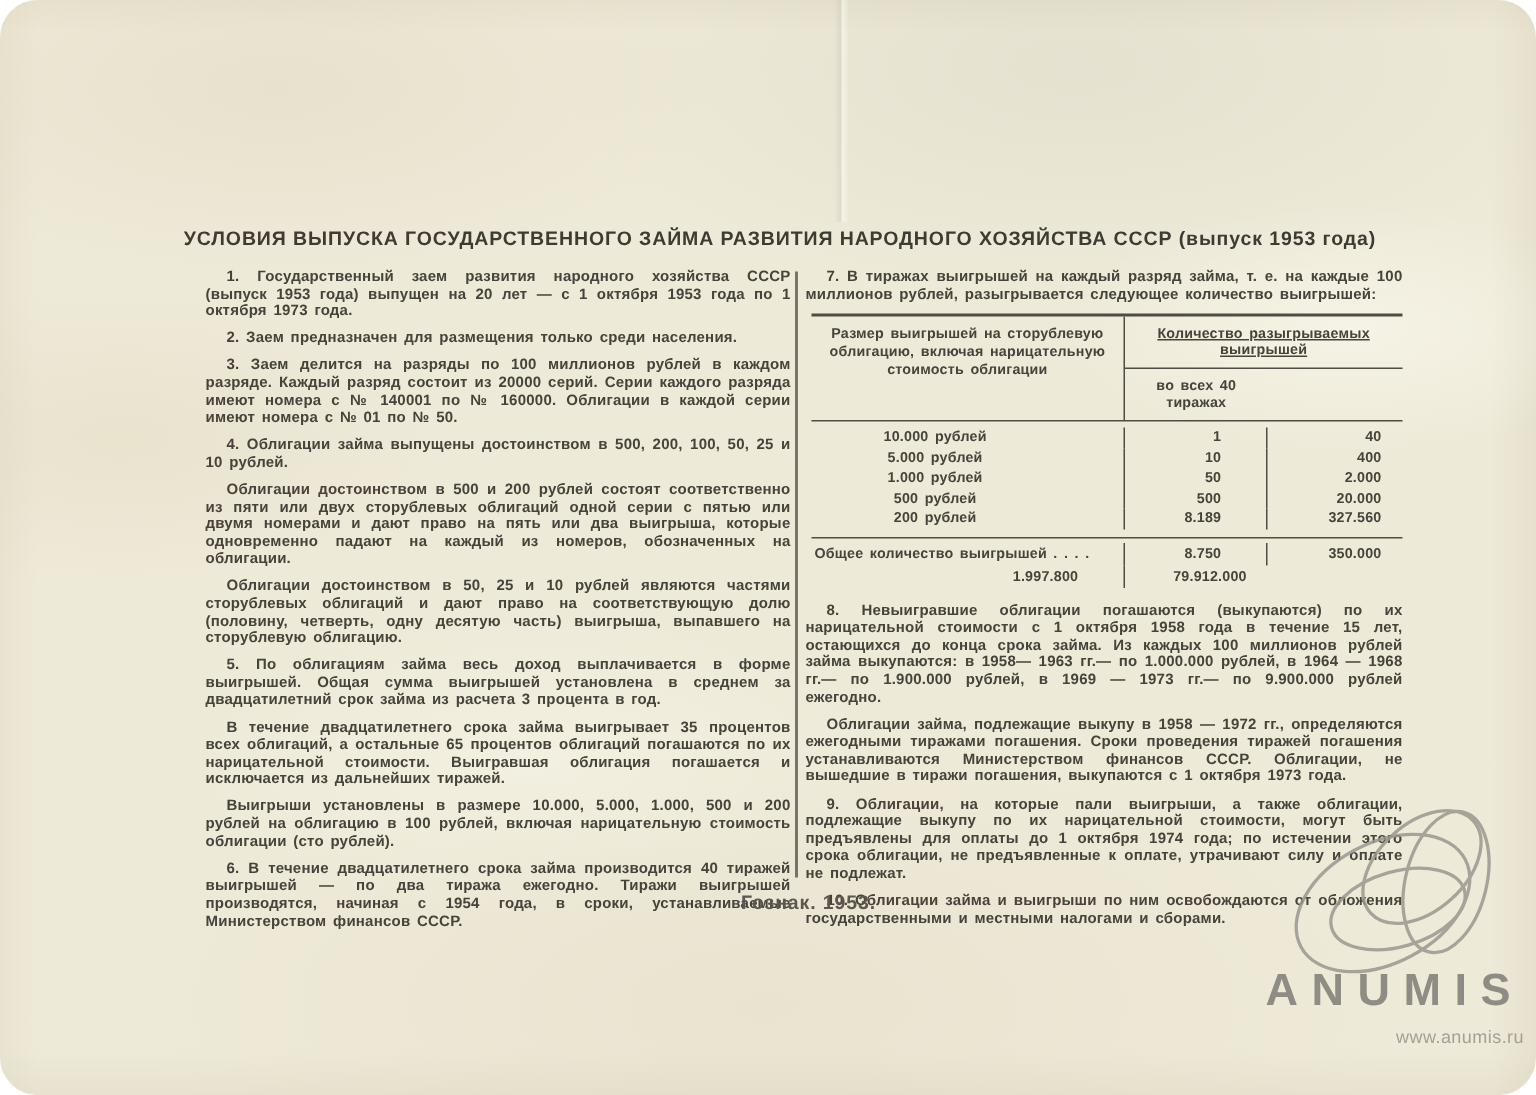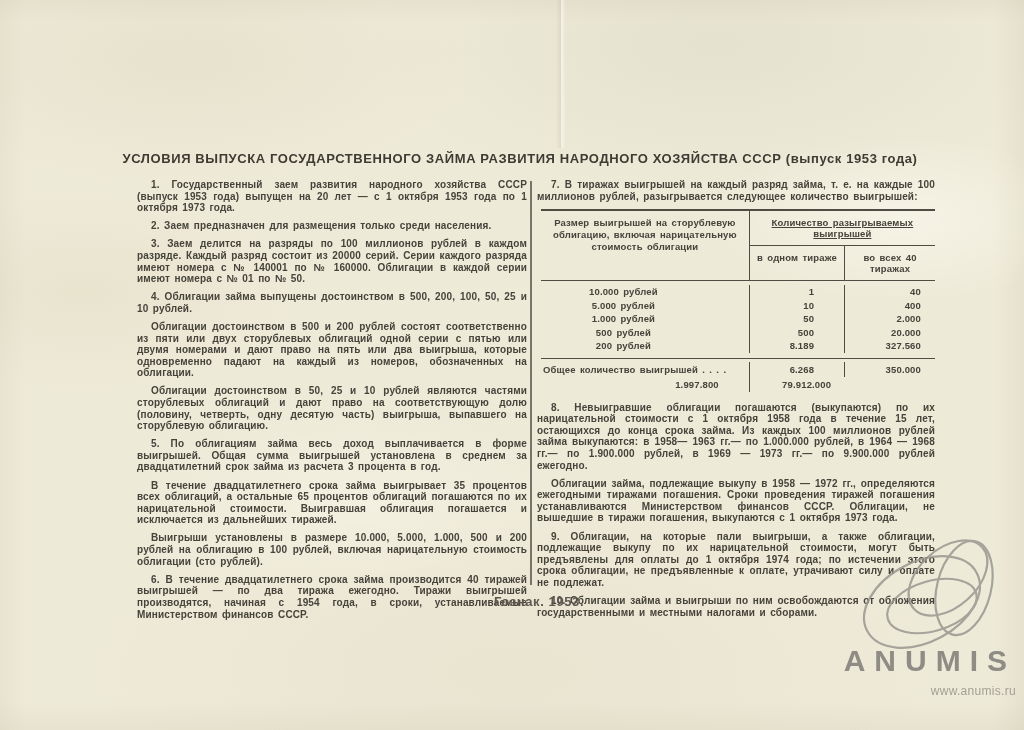--- a/index.html
+++ b/index.html
@@ -13,20 +13,21 @@
     background:
       radial-gradient(420px 180px at 18% 8%, rgba(205,195,160,.20), rgba(0,0,0,0) 70%),
       radial-gradient(500px 220px at 70% 6%, rgba(150,150,135,.10), rgba(0,0,0,0) 70%),
       radial-gradient(300px 140px at 8% 40%, rgba(210,198,160,.18), rgba(0,0,0,0) 70%),
       radial-gradient(600px 260px at 50% 92%, rgba(208,198,165,.16), rgba(0,0,0,0) 70%),
       radial-gradient(280px 120px at 88% 30%, rgba(255,255,248,.45), rgba(0,0,0,0) 70%),
       radial-gradient(340px 150px at 35% 70%, rgba(255,255,246,.30), rgba(0,0,0,0) 70%),
       linear-gradient(90deg, rgba(180,170,140,.10) 0, rgba(0,0,0,0) 2.5%, rgba(0,0,0,0) 97%, rgba(180,170,140,.14) 100%),
       linear-gradient(180deg, rgba(185,175,145,.12) 0, rgba(0,0,0,0) 3%, rgba(0,0,0,0) 96%, rgba(200,192,165,.18) 100%),
       #eeead8;
+    border-radius: 25px;
   }
   .crease{
     position:absolute;left:556px;top:0;width:10px;height:148px;
     background:linear-gradient(90deg, rgba(0,0,0,0) 0, rgba(170,160,130,.18) 45%, rgba(255,255,248,.5) 55%, rgba(0,0,0,0) 100%);
   }
   .title{
     position:absolute;left:120px;top:151px;width:800px;
     text-align:center;font-size:13px;font-weight:bold;letter-spacing:.6px;
     color:#3e3b33;white-space:nowrap;
   }
@@ -102,21 +103,20 @@
 
   <div class="col col-right">
     <p>7. В тиражах выигрышей на каждый разряд займа, т. е. на каждые 100 миллионов рублей, разыгрывается следующее количество выигрышей:</p>
 
     <div class="tbl">
       <div class="tbl-head">
         <div class="c1">Размер выигрышей на сторублевую облигацию, включая нарицательную стоимость облигации</div>
         <div class="cg">
           <div class="grp-title">Количество разыгрываемых выигрышей</div>
           <div class="subs">
-            <div class="s1">в одном тираже</div>
             <div class="s2">во всех 40 тиражах</div>
           </div>
         </div>
       </div>
       <div class="tbl-body">
         <div class="tbl-row">
           <div class="c1">10.000 рублей</div>
           <div class="c2">1</div>
           <div class="c3">40</div>
         </div>
@@ -137,21 +137,21 @@
         </div>
         <div class="tbl-row">
           <div class="c1">200 рублей</div>
           <div class="c2">8.189</div>
           <div class="c3">327.560</div>
         </div>
       </div>
       <div class="tbl-totals">
         <div class="tbl-row">
           <div class="c1">Общее количество выигрышей  .  .  .  .</div>
-          <div class="c2">6.268</div>
+          <div class="c2">8.750</div>
           <div class="c3">350.000</div>
         </div>
         <div class="tbl-row">
           <div class="c2">1.997.800</div>
           <div class="c3">79.912.000</div>
         </div>
       </div>
     </div>
 
     <p>8. Невыигравшие облигации погашаются (выкупаются) по их нарицательной стоимости с 1 октября 1958 года в течение 15 лет, остающихся до конца срока займа. Из каждых 100 миллионов рублей займа выкупаются: в 1958— 1963 гг.— по 1.000.000 рублей, в 1964 — 1968 гг.— по 1.900.000 рублей, в 1969 — 1973 гг.— по 9.900.000 рублей ежегодно.</p>

